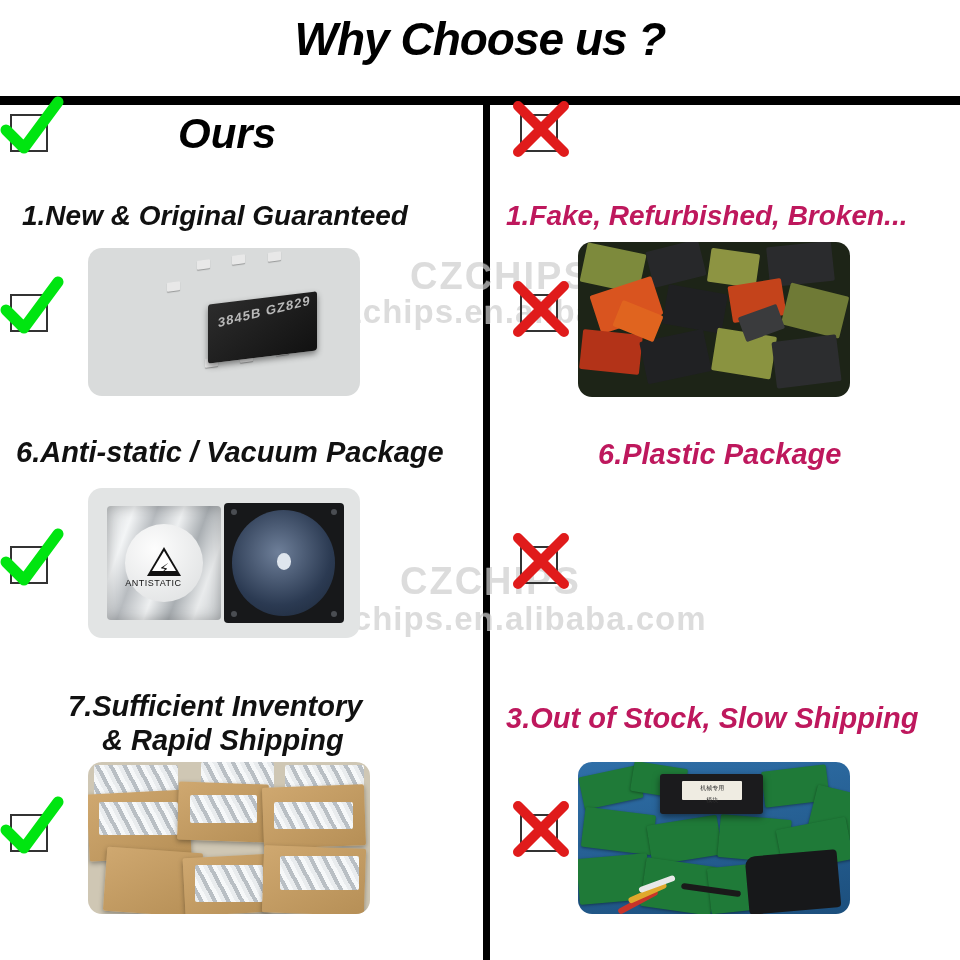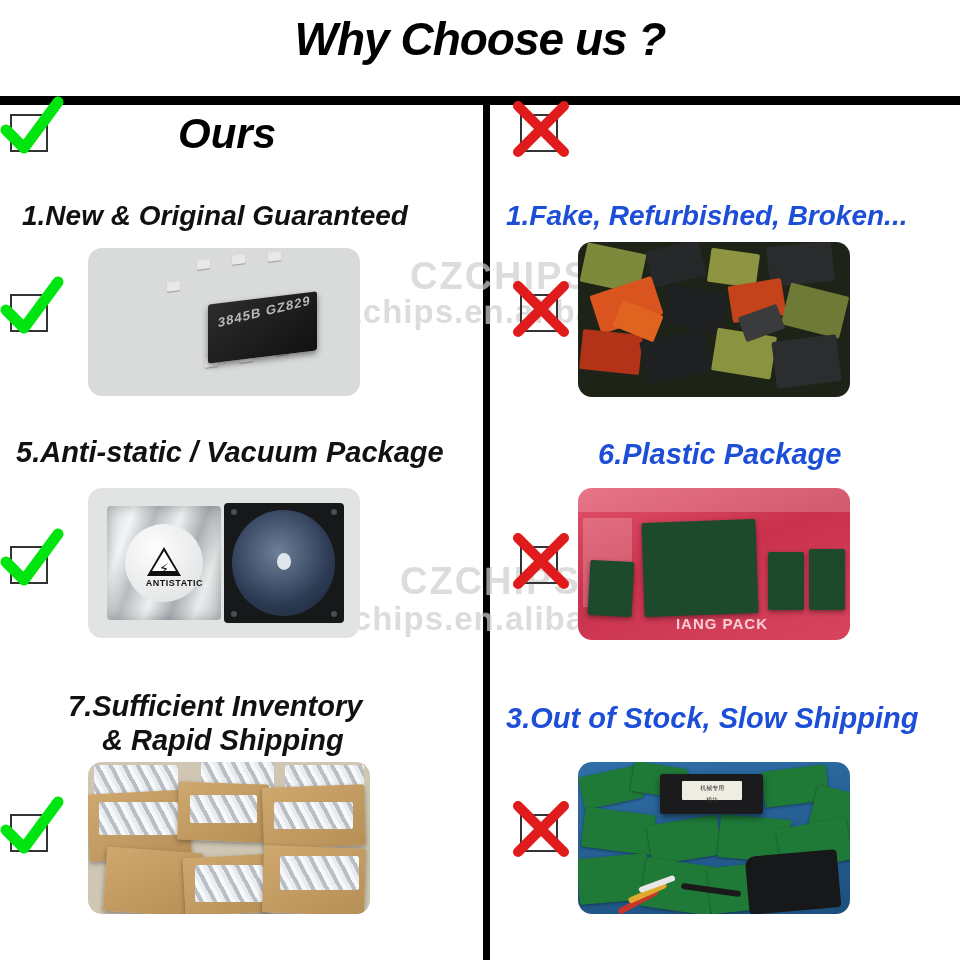--- a/index.html
+++ b/index.html
@@ -40,21 +40,21 @@
   .col-head{position:absolute;top:110px;height:60px;}
   .col-head .lbl{
     position:absolute;top:0;font-size:42px;font-weight:bold;font-style:italic;
     font-family:"Liberation Sans","DejaVu Sans",sans-serif;white-space:nowrap;}
   .lbl-ours{left:178px;color:#000;text-align:right;}
 
   .rowtext{position:absolute;font-weight:bold;font-style:italic;
     font-family:"Liberation Sans","DejaVu Sans",sans-serif;
     white-space:nowrap;line-height:1.12;}
   .t-left{color:#111;}
-  .t-right{color:#1d4ed8;}
+  .t-right{color:#be185d;}
 
   
   .mark{position:absolute;width:46px;height:46px;}
   .mark .box{position:absolute;left:4px;top:6px;width:38px;height:38px;
     border:2px solid #333;background:transparent;box-sizing:border-box;}
   .mark svg{position:absolute;left:-6px;top:-10px;width:62px;height:62px;overflow:visible;}
 
   
   .photo{position:absolute;border-radius:14px;overflow:hidden;}
   .photo .inner{position:absolute;inset:0;}
@@ -77,22 +77,22 @@
     box-shadow:inset 0 0 14px rgba(0,0,0,.25);}
   .bag .disc{position:absolute;left:16%;top:16%;width:68%;height:68%;border-radius:50%;
     background:radial-gradient(circle at 38% 32%,#fdfdfd,#dcdedf);}
   .tri{position:absolute;left:50%;top:30%;transform:translateX(-50%);
        width:0;height:0;border-left:17px solid transparent;border-right:17px solid transparent;
        border-bottom:29px solid #111;}
   .tri-in{position:absolute;left:50%;top:34%;transform:translateX(-50%);
        width:0;height:0;border-left:12px solid transparent;border-right:12px solid transparent;
        border-bottom:20px solid #fff;}
   .bolt{position:absolute;left:50%;top:47%;transform:translateX(-50%);color:#111;font-size:15px;line-height:1;}
-  .antitxt{position:absolute;left:0;right:0;top:70%;text-align:right;font-size:9px;
-    font-weight:bold;color:#111;letter-spacing:.5px;
+  .antitxt{position:absolute;left:0;right:0;top:70%;text-align:left;font-size:9px;
+    font-weight:normal;color:#111;letter-spacing:.5px;
     font-family:"Liberation Sans","DejaVu Sans",sans-serif;}
   .reel{position:absolute;right:6%;top:10%;width:44%;height:80%;background:#17181a;border-radius:4px;}
   .reel .disc2{position:absolute;left:7%;top:6%;width:86%;height:88%;border-radius:50%;
     background:radial-gradient(circle at 45% 40%,#6e7f99,#2b3a52 62%,#1a2535);}
   .reel .hub{position:absolute;left:44%;top:42%;width:12%;height:14%;border-radius:50%;background:#dfe6ee;}
   .reel .scr{position:absolute;width:6px;height:6px;border-radius:50%;background:#4a4d52;}
 
   
   .p-scrap{background:#1d2417;}
   .p-scrap .bit{position:absolute;border-radius:2px;}
@@ -209,21 +209,21 @@
       <div class="bit" style="left:76%;top:30%;width:22%;height:28%;background:#6f7a36;transform:rotate(14deg);"></div>
       <div class="bit" style="left:1%;top:58%;width:22%;height:26%;background:#b33318;transform:rotate(6deg);"></div>
       <div class="bit" style="left:24%;top:60%;width:24%;height:28%;background:#202123;transform:rotate(-12deg);"></div>
       <div class="bit" style="left:50%;top:58%;width:22%;height:28%;background:#8a9340;transform:rotate(9deg);"></div>
       <div class="bit" style="left:72%;top:62%;width:24%;height:30%;background:#2c2d2f;transform:rotate(-7deg);"></div>
       <div class="bit" style="left:14%;top:42%;width:16%;height:18%;background:#e0641f;transform:rotate(22deg);"></div>
       <div class="bit" style="left:60%;top:44%;width:15%;height:17%;background:#3a3b3d;transform:rotate(-20deg);"></div>
     </div>
   </div>
 
-  <div class="rowtext t-left" style="left:16px;top:436px;font-size:29px;">5.Anti-static / Vacuum Package</div>
+  <div class="rowtext t-left" style="left:16px;top:436px;font-size:29px;">6.Anti-static / Vacuum Package</div>
   <div class="rowtext t-right" style="left:598px;top:438px;font-size:29px;">6.Plastic Package</div>
 
   <div class="mark" style="left:6px;top:540px;">
     <div class="box"></div>
     <svg viewBox="0 0 62 62">
       <path d="M6 32 L24 50 L58 4" fill="none" stroke="#00e510" stroke-width="11" stroke-linecap="round" stroke-linejoin="round"></path>
     </svg>
   </div>
   <div class="mark" style="left:516px;top:540px;">
     <div class="box"></div>
@@ -246,31 +246,20 @@
         <div class="disc2"></div>
         <div class="hub"></div>
         <div class="scr" style="left:6%;top:5%;"></div>
         <div class="scr" style="right:6%;top:5%;"></div>
         <div class="scr" style="left:6%;bottom:5%;"></div>
         <div class="scr" style="right:6%;bottom:5%;"></div>
       </div>
     </div>
   </div>
 
-  <div class="photo p-pink" style="left:578px;top:488px;width:272px;height:152px;">
-    <div class="inner">
-      <div class="sheen" style="left:0;top:0;width:100%;height:16%;"></div>
-      <div class="sheen" style="left:2%;top:20%;width:18%;height:58%;"></div>
-      <div class="pcb" style="left:24%;top:22%;width:42%;height:62%;transform:rotate(-2deg);"></div>
-      <div class="pcb" style="left:4%;top:48%;width:16%;height:36%;transform:rotate(3deg);"></div>
-      <div class="pcb" style="left:70%;top:42%;width:13%;height:38%;"></div>
-      <div class="pcb" style="left:85%;top:40%;width:13%;height:40%;"></div>
-      <div class="packtxt">IANG PACK</div>
-    </div>
-  </div>
 
   <div class="rowtext t-left" style="left:68px;top:690px;font-size:29px;">7.Sufficient Inventory</div>
   <div class="rowtext t-left" style="left:102px;top:724px;font-size:29px;">&amp; Rapid Shipping</div>
   <div class="rowtext t-right" style="left:506px;top:702px;font-size:29px;">3.Out of Stock, Slow Shipping</div>
 
   <div class="mark" style="left:6px;top:808px;">
     <div class="box"></div>
     <svg viewBox="0 0 62 62">
       <path d="M6 32 L24 50 L58 4" fill="none" stroke="#00e510" stroke-width="11" stroke-linecap="round" stroke-linejoin="round"></path>
     </svg>

